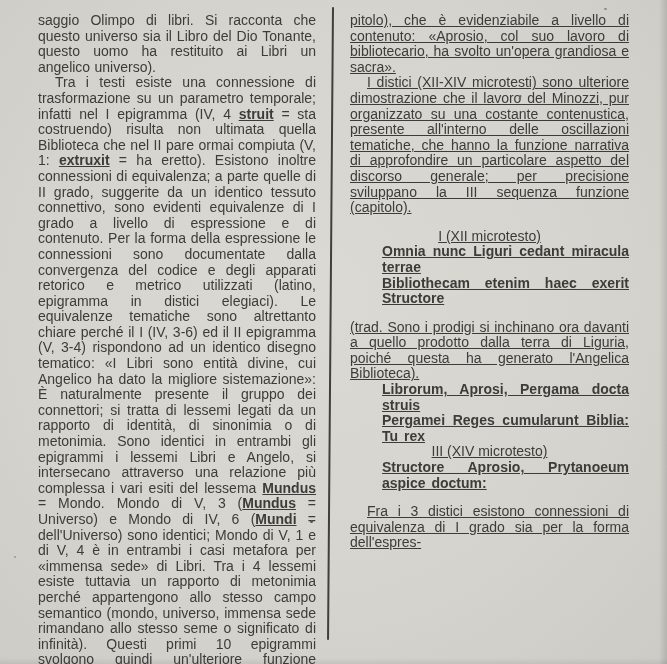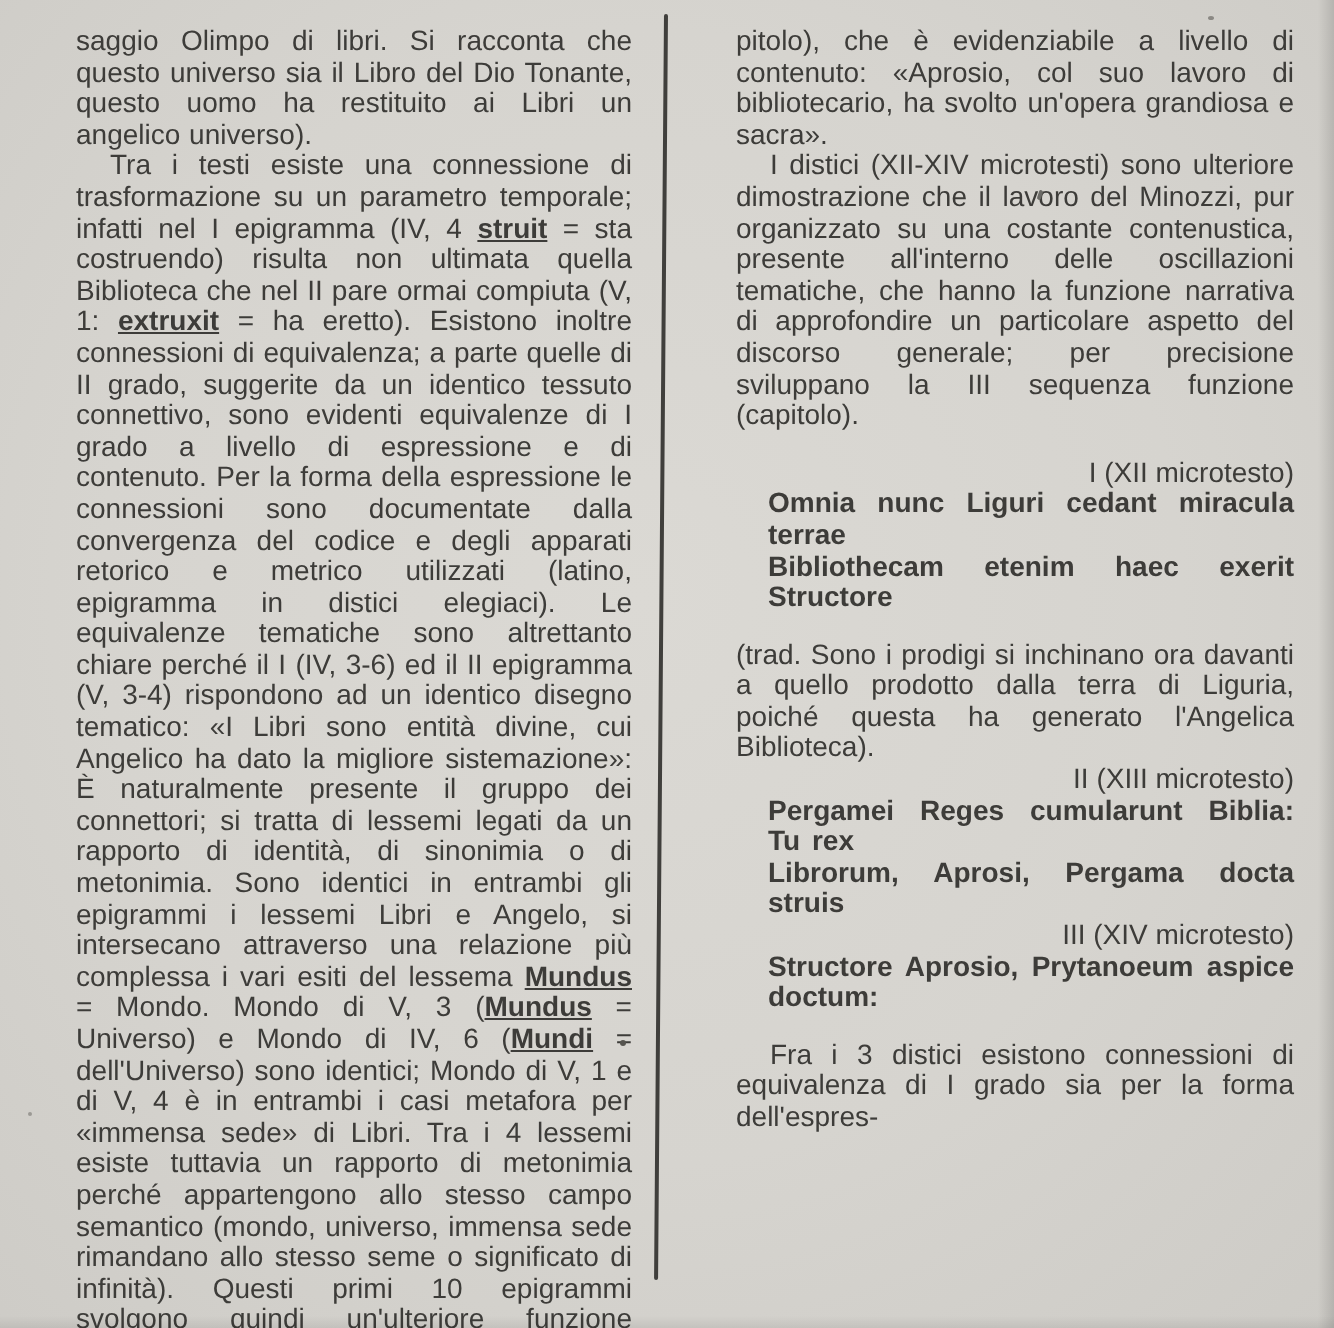--- a/index.html
+++ b/index.html
@@ -21,27 +21,27 @@
   .edge-right {
     position: absolute; top: 0; right: 0; width: 8px; height: 100%;
     background: linear-gradient(to right, rgba(0,0,0,0), rgba(0,0,0,0.12));
   }
   .edge-bottom {
     position: absolute; left: 0; bottom: 0; width: 100%; height: 6px;
     background: linear-gradient(to bottom, rgba(0,0,0,0), rgba(0,0,0,0.07));
   }
   .col { position: absolute; top: 13px; text-align: justify; }
   .col.left  { left: 38px;  width: 278px; }
-  .col.right { left: 368px; width: 279px; }
+  .col.right { left: 350px; width: 279px; text-decoration: underline; }
   .p, .trad { text-align: justify; word-spacing: 0.5px; }
   .p.indent { text-indent: 17px; }
-  .label { text-align: right; }
+  .label { text-align: center; }
   .verse {
     font-weight: bold;
-    margin-left: 16px;
+    margin-left: 32px;
     text-align: justify;
     word-spacing: 2px;
   }
   .gap { height: 13px; }
   .divider {
     position: absolute; left: 332px; top: 7px;
     width: 1.6px; height: 633px;
     background: #403f3c;
     transform: rotate(0.45deg);
     transform-origin: top center;
@@ -67,23 +67,22 @@
 
   <div class="col right">
       <div class="p"><span>pitolo), che è evidenziabile a livello di contenuto: «Aprosio, col suo lavoro di bibliotecario, ha svolto un'opera grandiosa e sacra».</span></div>
       <div class="p indent"><span>I distici (XII-XIV microtesti) sono ulteriore dimostrazione che il lavoro del Minozzi, pur organizzato su una costante contenustica, presente all'interno delle oscillazioni tematiche, che hanno la funzione narrativa di approfondire un particolare aspetto del discorso generale; per precisione sviluppano la III sequenza funzione (capitolo).</span></div>
       <div class="gap"></div>
       <div class="label"><span>I (XII microtesto)</span></div>
       <div class="verse"><span>Omnia nunc Liguri cedant miracula terrae</span></div>
       <div class="verse"><span>Bibliothecam etenim haec exerit Structore</span></div>
       <div class="gap"></div>
       <div class="trad"><span>(trad. Sono i prodigi si inchinano ora davanti a quello prodotto dalla terra di Liguria, poiché questa ha generato l'Angelica Biblioteca).</span></div>
-      <div class="label"><span>II (XIII microtesto)</span></div>
+      <div class="verse"><span>Librorum, Aprosi, Pergama docta struis</span></div>
       <div class="verse"><span>Pergamei Reges cumularunt Biblia: Tu rex</span></div>
-      <div class="verse"><span>Librorum, Aprosi, Pergama docta struis</span></div>
       <div class="label"><span>III (XIV microtesto)</span></div>
       <div class="verse"><span>Structore Aprosio, Prytanoeum aspice doctum:</span></div>
       <div class="gap"></div>
       <div class="p indent"><span>Fra i 3 distici esistono connessioni di equivalenza di I grado sia per la forma dell'espres-</span></div>
     </div>
 
   <div class="speck s1"></div>
   <div class="speck s2"></div>
   <div class="speck s3"></div>
   <div class="speck s4"></div>

